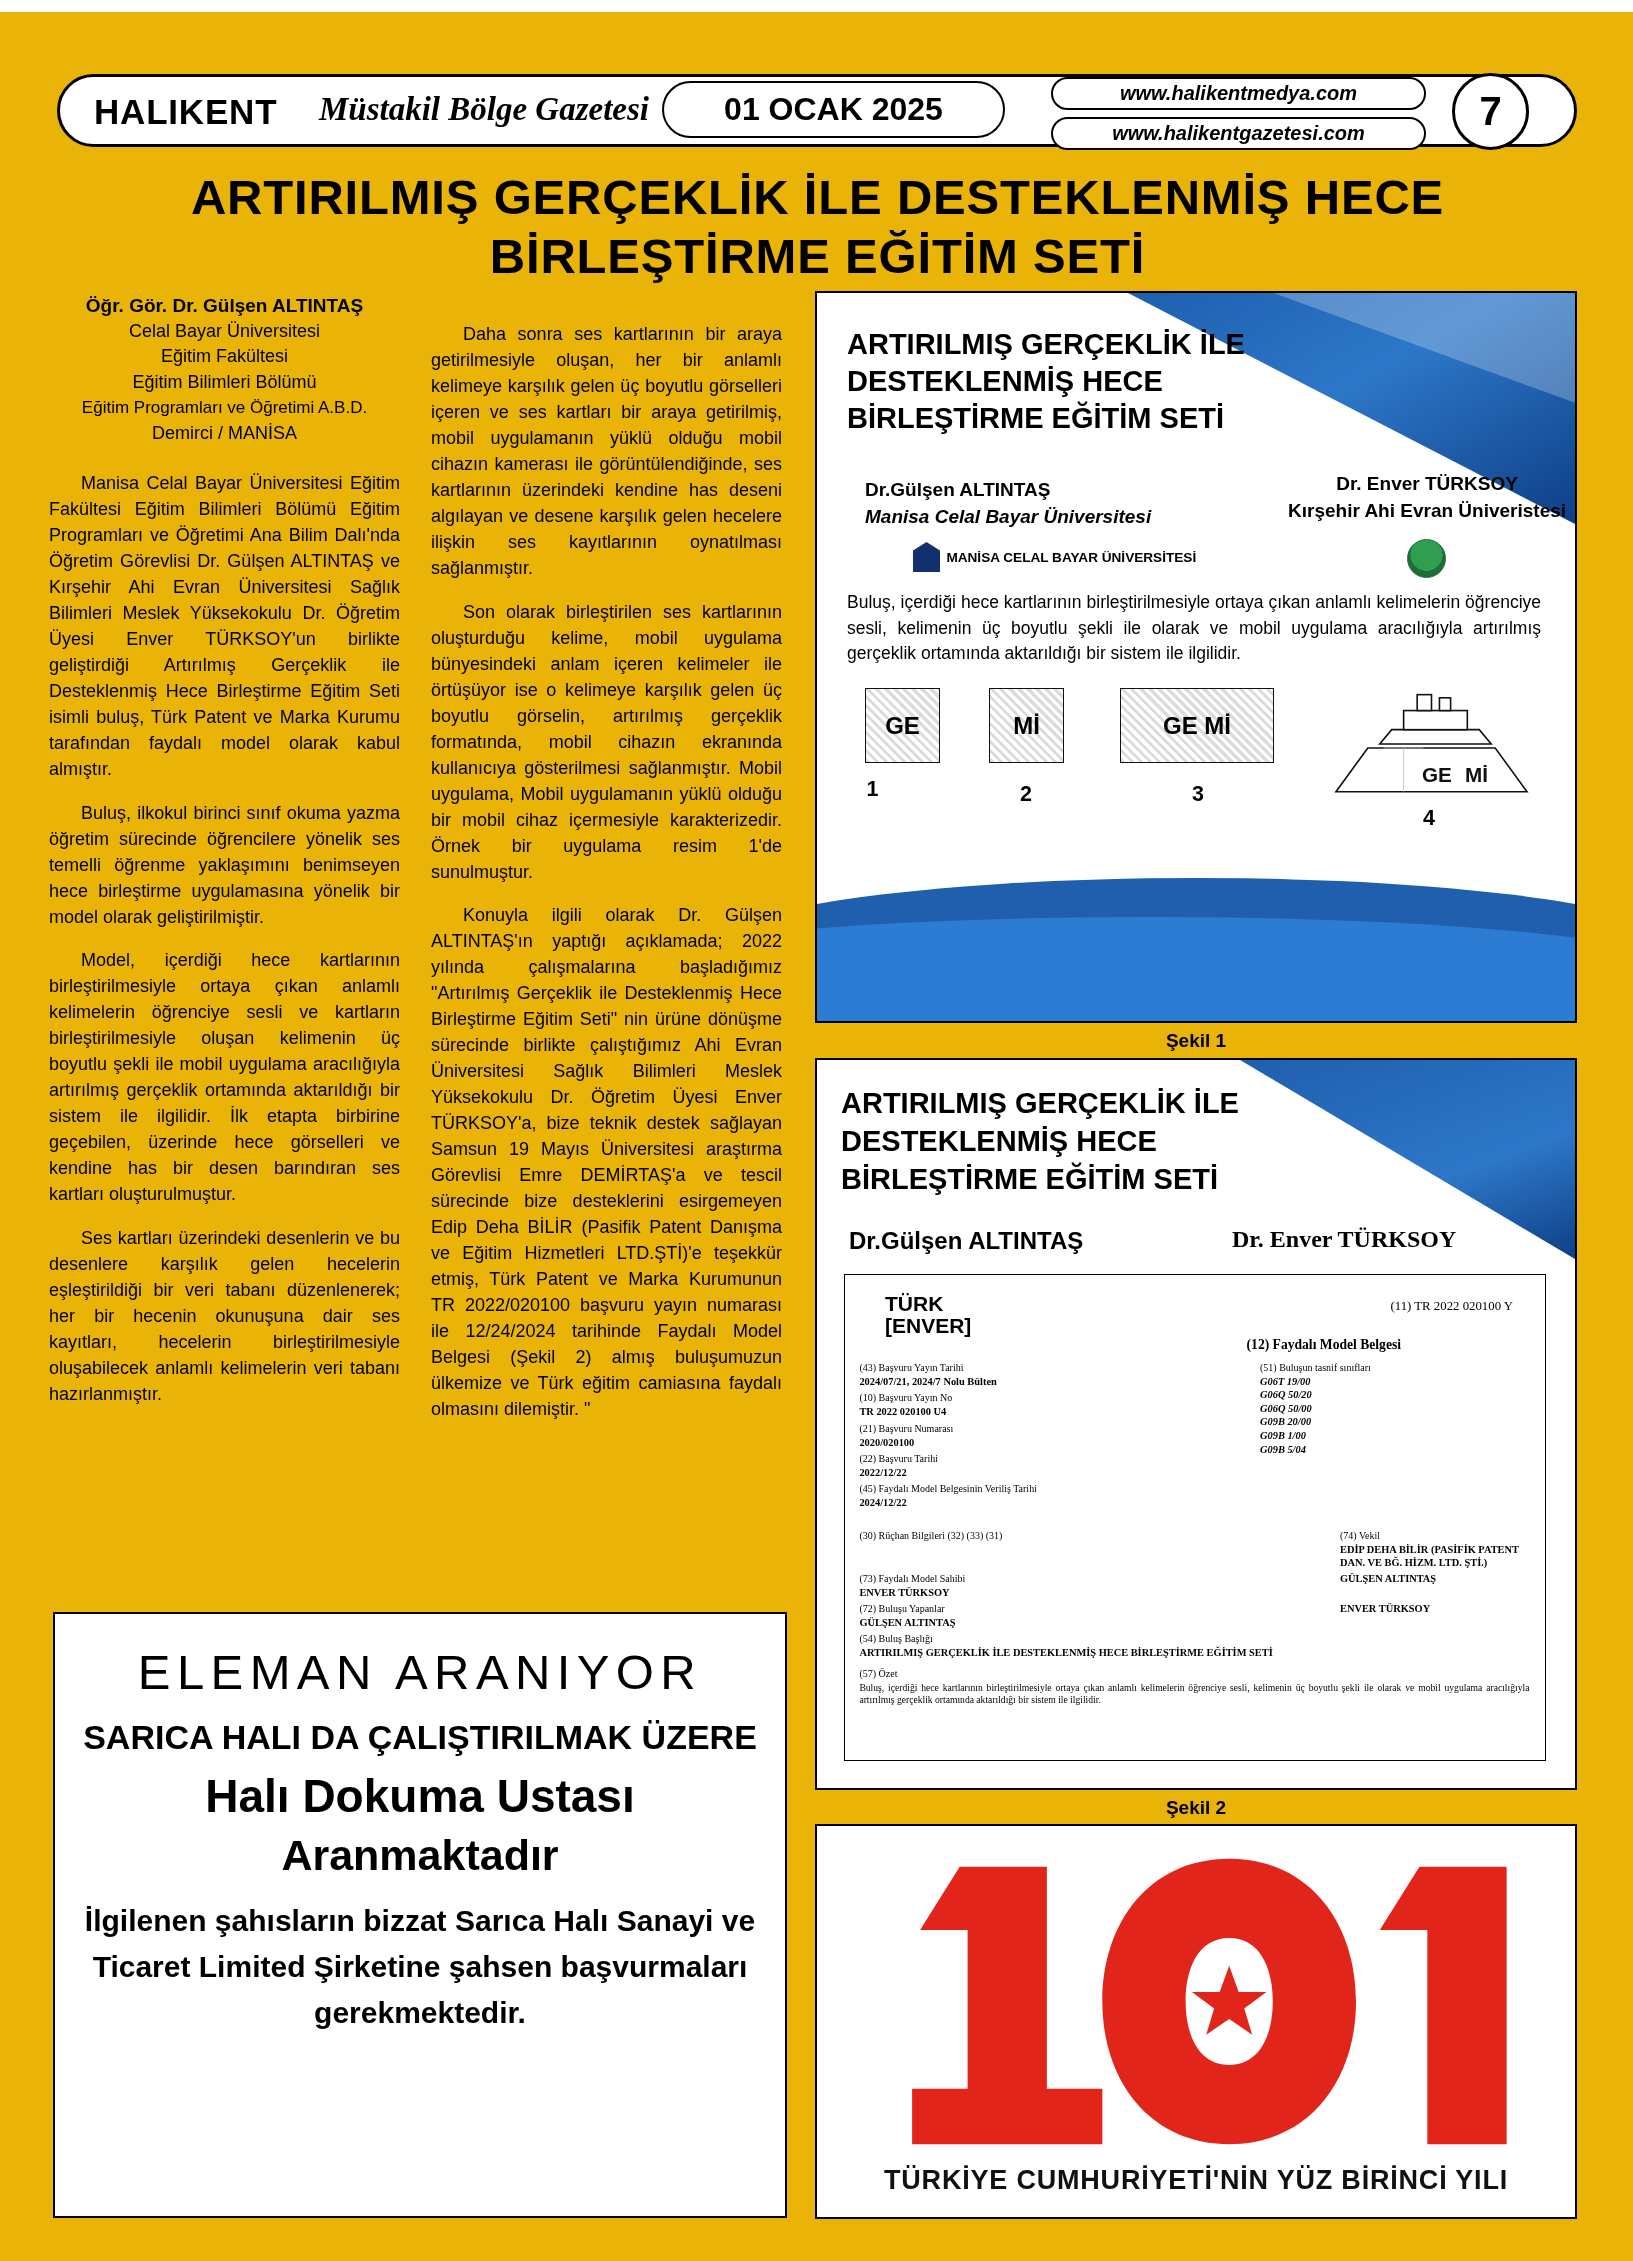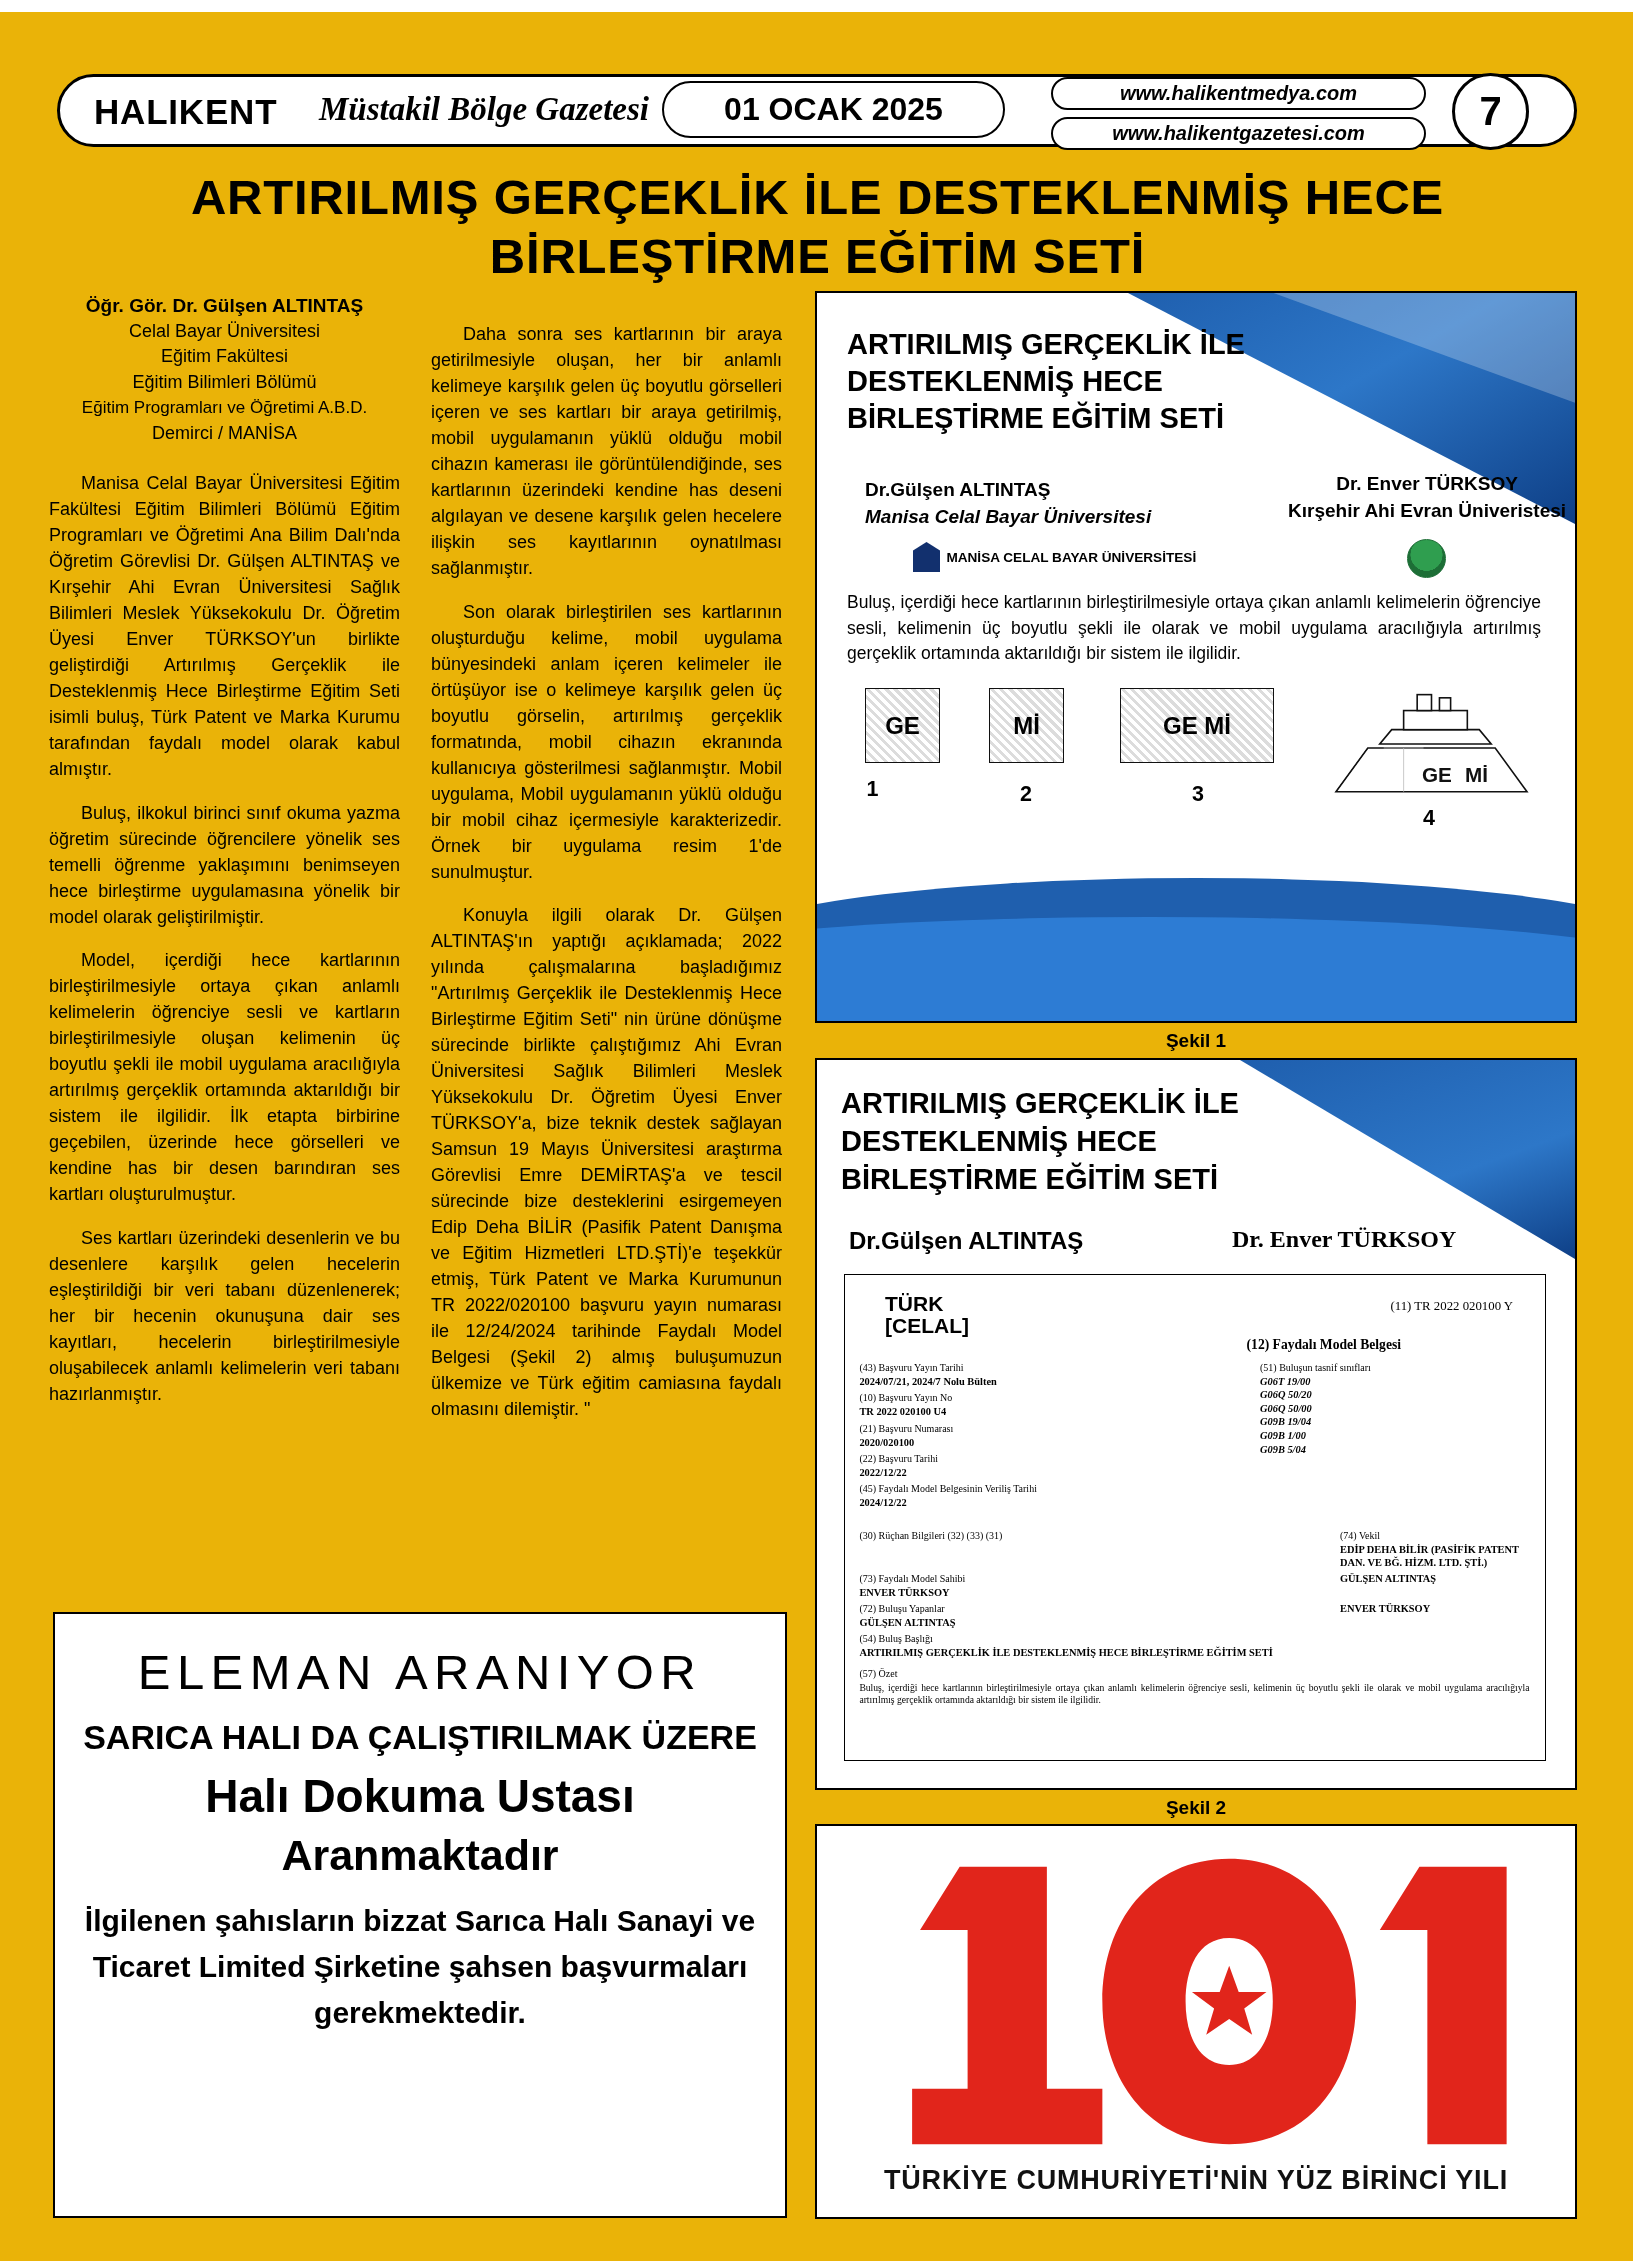--- a/index.html
+++ b/index.html
@@ -426,21 +426,21 @@
 
   <div class="fig2">
     <div class="band"></div>
     <div class="fig2-title">ARTIRILMIŞ GERÇEKLİK İLE DESTEKLENMİŞ HECE BİRLEŞTİRME EĞİTİM SETİ</div>
     <div class="fig2-auth-l">Dr.Gülşen ALTINTAŞ</div>
     <div class="fig2-auth-r">Dr. Enver TÜRKSOY</div>
 
     <div class="doc">
       <div class="tp-logo">
         <div>TÜRK</div>
-        <div>[CELAL]</div>
+        <div>[ENVER]</div>
       </div>
       <div class="doc-right-1">(11) TR 2022 020100 Y</div>
       <div class="doc-right-2">(12) Faydalı Model Belgesi</div>
 
       <div class="doc-field" style="left:14.4px; top:86px;">
         <div class="lbl">(43) Başvuru Yayın Tarihi</div>
         <div class="val">2024/07/21, 2024/7 Nolu Bülten</div>
       </div>
       <div class="doc-field" style="left:14.4px; top:116px;">
         <div class="lbl">(10) Başvuru Yayın No</div>
@@ -475,21 +475,21 @@
       </div>
       <div class="doc-field" style="left:14.4px; top:392px;">
         <div class="lbl">(57) Özet</div>
       </div>
 
       <div class="doc-field" style="left:415px; top:86px;">
         <div class="lbl">(51) Buluşun tasnif sınıfları</div>
         <div class="val" style="font-style:italic;">G06T 19/00</div>
         <div class="val" style="font-style:italic;">G06Q 50/20</div>
         <div class="val" style="font-style:italic;">G06Q 50/00</div>
-        <div class="val" style="font-style:italic;">G09B 19/04</div>
+        <div class="val" style="font-style:italic;">G09B 20/00</div>
         <div class="val" style="font-style:italic;">G09B 1/00</div>
         <div class="val" style="font-style:italic;">G09B 5/04</div>
       </div>
 
       <div class="doc-field" style="left:495px; top:254px; width:191px;">
         <div class="lbl">(74) Vekil</div>
         <div class="val">EDİP DEHA BİLİR (PASİFİK PATENT DAN. VE BĞ. HİZM. LTD. ŞTİ.)</div>
       </div>
       <div class="doc-field" style="left:495px; top:297px;">
         <div class="val">GÜLŞEN ALTINTAŞ</div>

